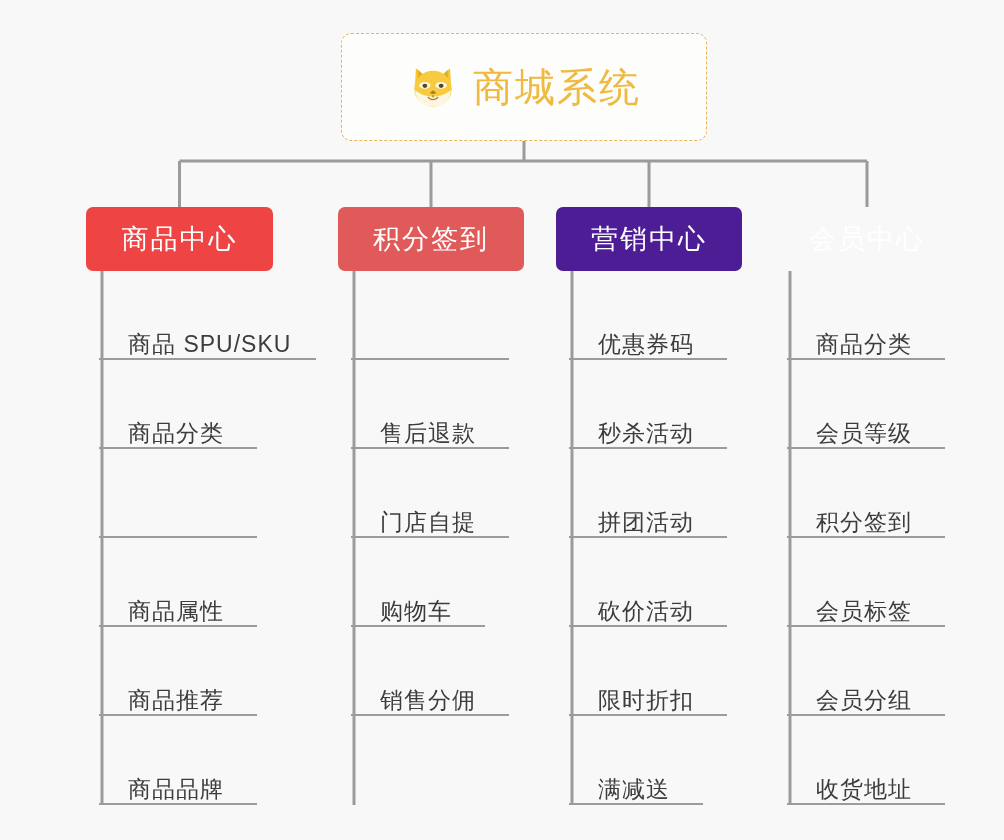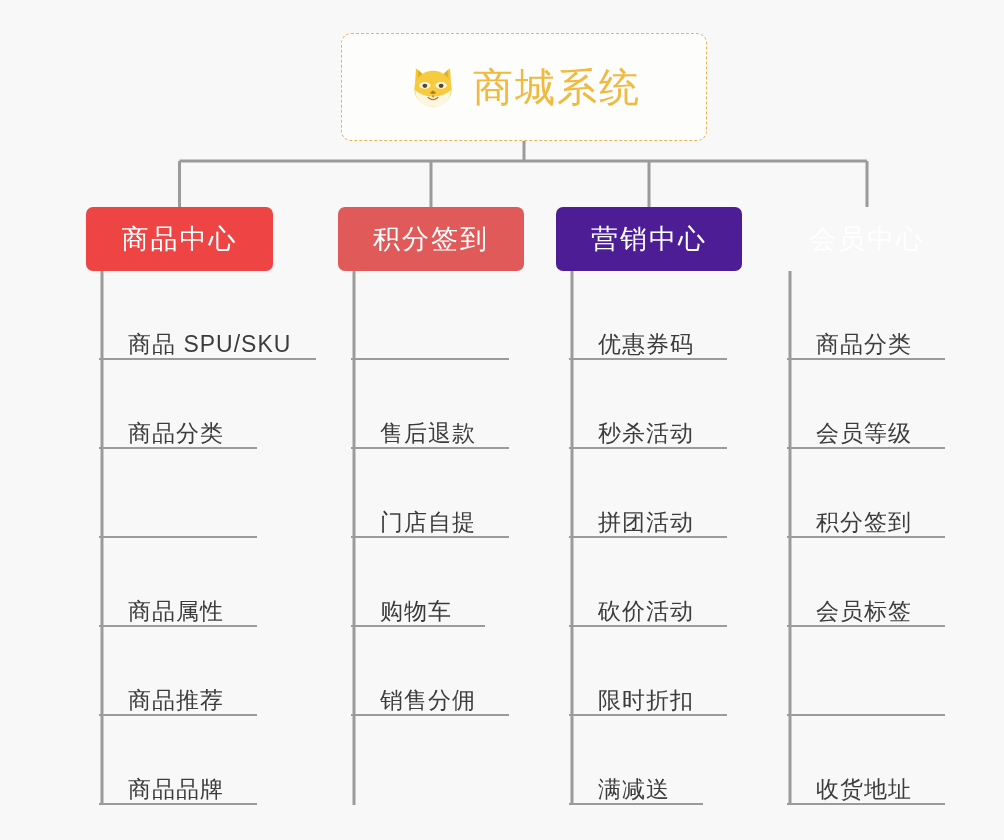--- a/index.html
+++ b/index.html
@@ -241,20 +241,21 @@
         <li class="leaf-item">
           <span class="leaf-underline" style="width: 158px; background: rgb(155, 155, 155);"></span>
           <span class="leaf-label">积分签到</span>
         </li>
         <li class="leaf-item">
           <span class="leaf-underline" style="width: 158px; background: rgb(155, 155, 155);"></span>
           <span class="leaf-label">会员标签</span>
         </li>
         <li class="leaf-item">
           <span class="leaf-underline" style="width: 158px; background: rgb(155, 155, 155);"></span>
+          <span class="leaf-label">会员分组</span>
         </li>
         <li class="leaf-item">
           <span class="leaf-underline" style="width: 158px; background: rgb(155, 155, 155);"></span>
           <span class="leaf-label">收货地址</span>
         </li>
       </ul>
     </div>
   </div>
 
 </body></html>

